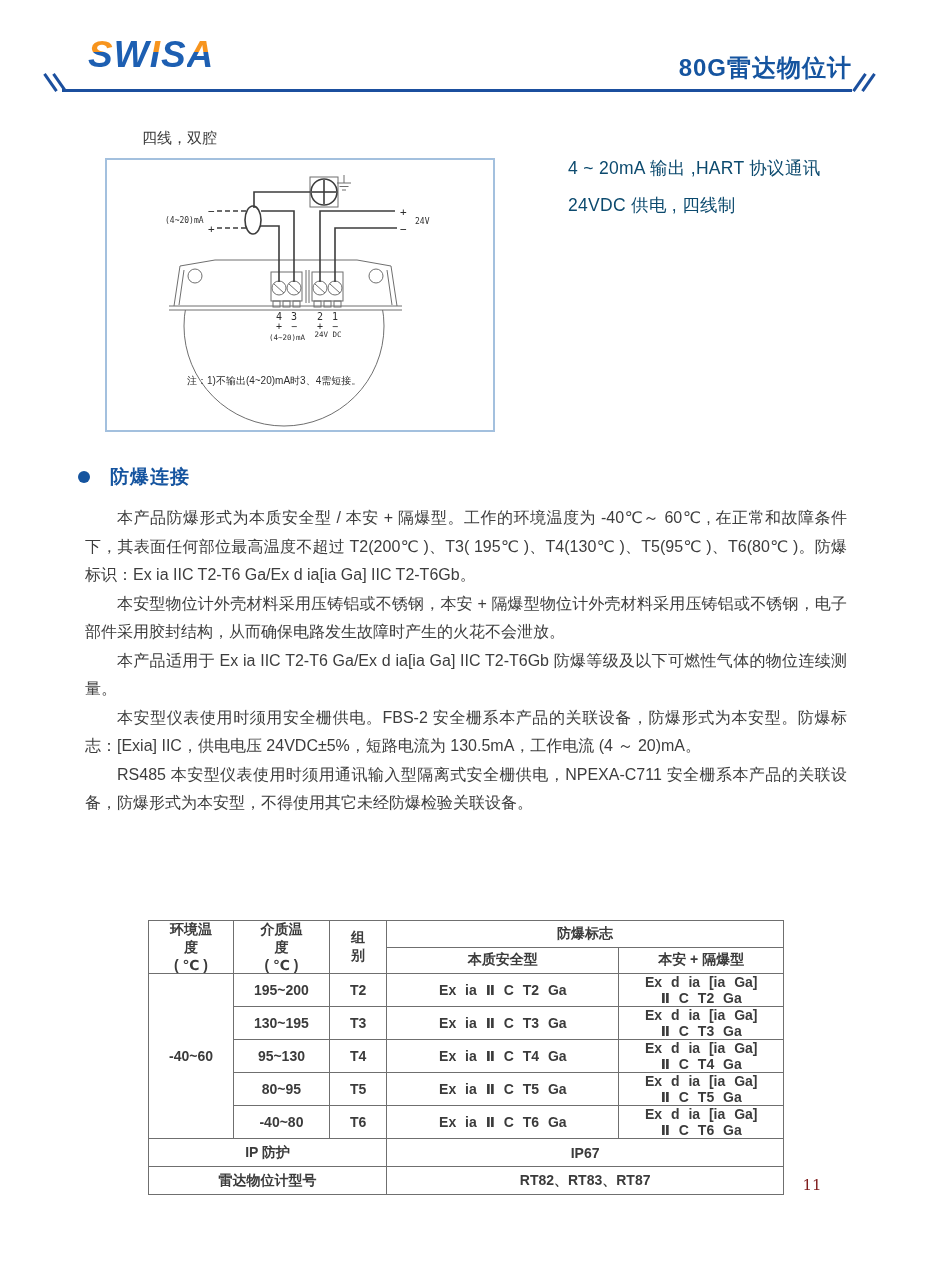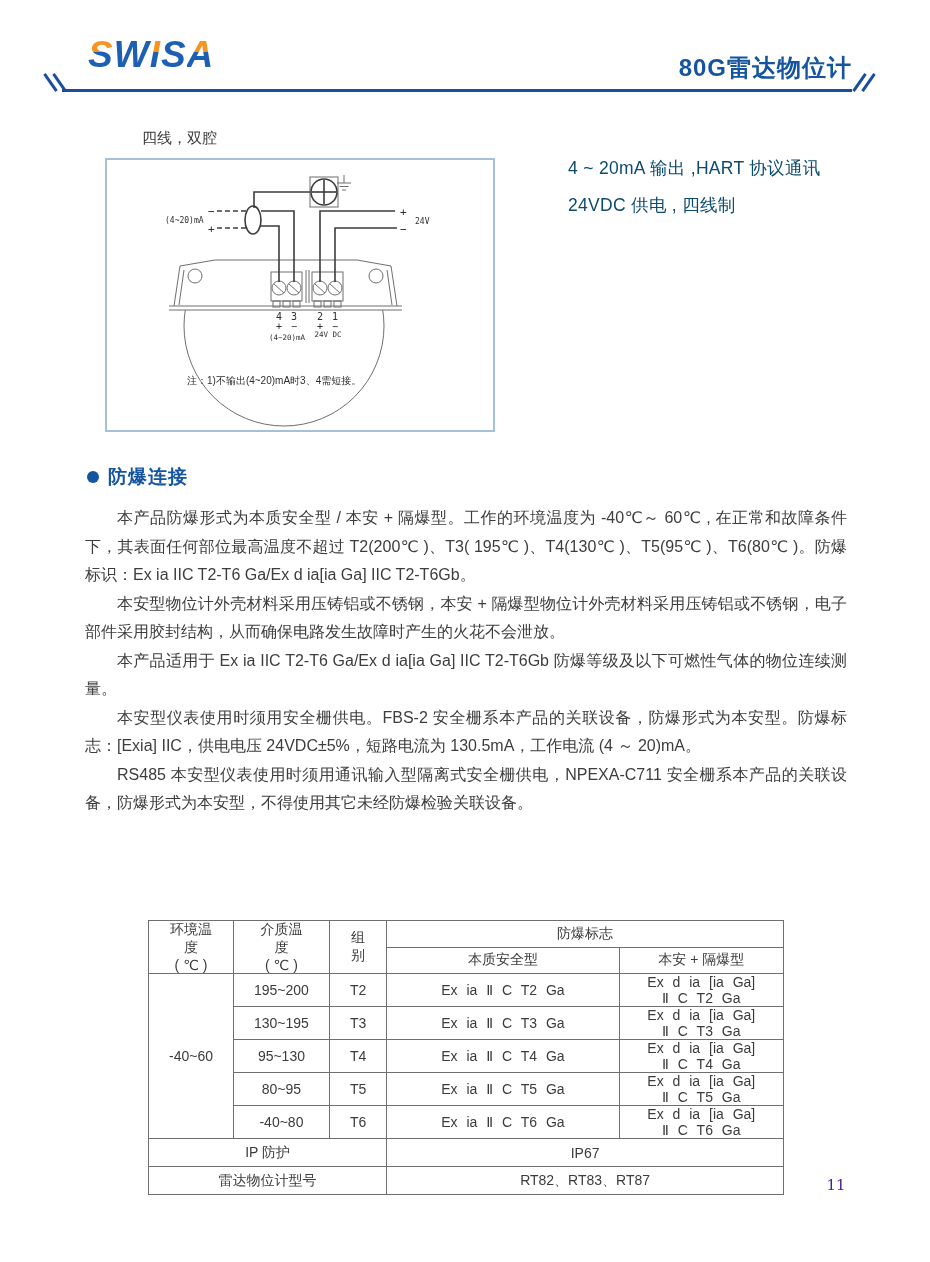--- a/index.html
+++ b/index.html
@@ -34,38 +34,38 @@
                  border:2px solid #a3c0de; background:#fff; }
   .diagram-box svg { display:block; }
   .dwg { stroke:#6f6f6f; stroke-width:1; fill:none; }
   .dwg-thick { stroke:#3c3c3c; stroke-width:1.6; fill:none; }
   .dwg-dash { stroke:#3c3c3c; stroke-width:1.4; fill:none; stroke-dasharray:5 3; }
   .dtxt { font-family:"DejaVu Sans Mono","Liberation Mono",monospace; fill:#2e2e2e; }
   
   .side-note { position:absolute; left:568px; top:150px; font-size:17.5px;
                color:#0c4a6e; line-height:37px; letter-spacing:0.3px; }
   
-  .section-head { position:absolute; left:87px; top:464px; display:flex; align-items:center; }
+  .section-head { position:absolute; left:78px; top:464px; display:flex; align-items:center;gap:11px; }
   .bullet { width:12px; height:12px; border-radius:50%; background:#15549f; margin-right:9px; }
   .section-title { font-size:19px; font-weight:bold; color:#15549f; letter-spacing:1px; }
   .content { position:absolute; left:85px; top:504px; width:762px;
              font-size:16px; line-height:28.5px; text-align:justify; color:#3d3d3d; }
   .content p { text-indent:2em; margin:0; }
   
   .spec-table { position:absolute; left:148px; top:920px; width:636px;
                 border-collapse:collapse; font-size:14px; color:#3b3b3b; }
   .spec-table td, .spec-table th { border:1px solid #6f6f6f; text-align:center;
-                vertical-align:middle; font-weight:normal; padding:0 20px; }
+                vertical-align:middle; font-weight:bold; padding:0 20px; }
   .hrow td { height:21px; }
   .drow td { height:19px; }
   .brow td { height:28px; }
   .mark-cell { word-spacing:5px; }
   
-  .page-num { position:absolute; left:818px; top:1176px; width:36px; text-align:center;
-              font-size:15px; color:#4c1d95; font-family:"DejaVu Serif","Liberation Serif",serif; }
+  .page-num { position:absolute; left:794px; top:1176px; width:36px; text-align:center;
+              font-size:15px; color:#7f1d1d; font-family:"DejaVu Serif","Liberation Serif",serif; }
 </style>
 </head>
 <body>
 
 <div class="page">
 
   <div class="logo">
     <span class="lt grad">S</span><span class="lt solid">W</span><span class="lt grad">I</span><span class="lt solid">S</span><span class="lt grad">A</span>
   </div>
   <div class="slash sl-l1"></div>

